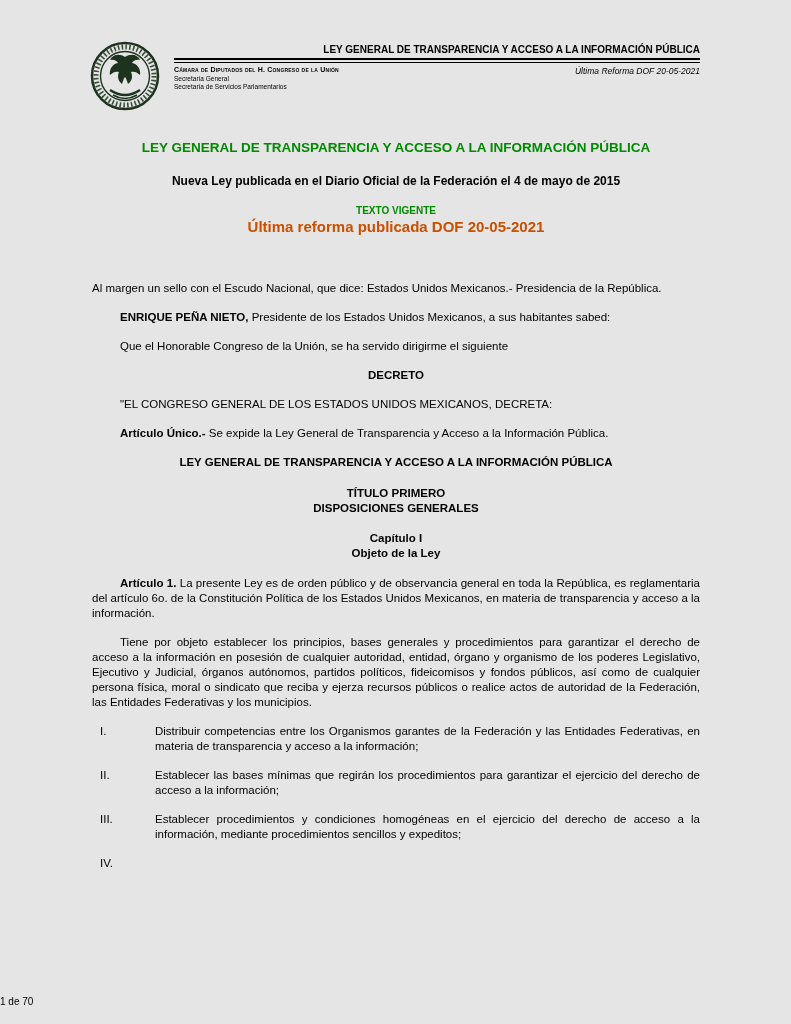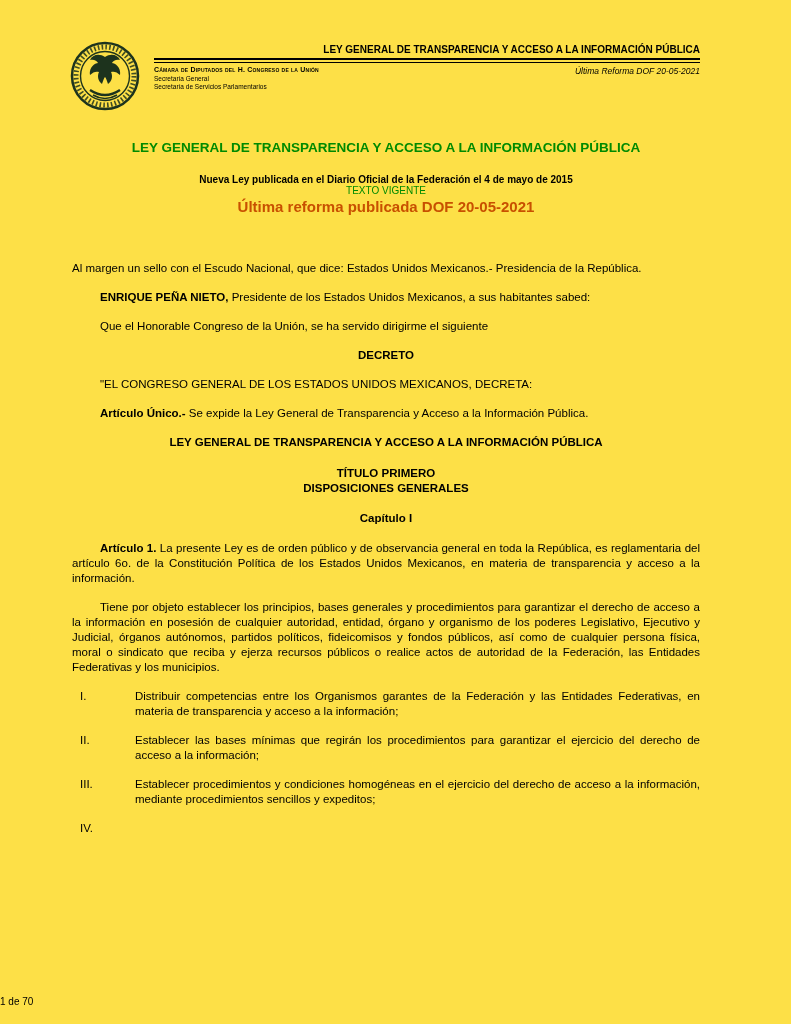--- a/index.html
+++ b/index.html
@@ -1,38 +1,38 @@
 <!DOCTYPE html>
 <html lang="es" style="--green: #008A00; --orange: #C85000;"><head>
 <meta charset="utf-8">
 <title>LEY GENERAL DE TRANSPARENCIA Y ACCESO A LA INFORMACIÓN PÚBLICA</title>
 <style>
   * { margin:0; padding:0; box-sizing:border-box; }
   html,body { background:#ffffff; }
   body { font-family:"Liberation Sans","DejaVu Sans",sans-serif; color:#000; }
   .page {
-    width:791px; height:1024px; margin:0 auto; background:#fde047;
-    position:relative; padding:40px 91px 0 72px; overflow:hidden;
+    width:791px; height:1024px; margin:0 auto; background:#e5e5e5;
+    position:relative; padding:40px 91px 0 92px; overflow:hidden;
   }
 
   
   .doc-header { display:flex; align-items:flex-start; margin-bottom:28px; }
   .seal { width:80px; height:72px; flex:0 0 auto; margin-left:-6px; margin-top:0; }
   .header-right { flex:1; margin-left:8px; padding-top:4px; }
   .header-title { font-size:10px; font-weight:bold; text-align:right; padding-bottom:3px; }
   .double-rule { border-top:2.5px solid #000; border-bottom:1.2px solid #000; height:5px; margin-bottom:3px; }
   .header-info { display:flex; justify-content:space-between; align-items:flex-start; }
   .org-line1 { font-size:7px; font-weight:bold; font-variant:small-caps; letter-spacing:.2px; }
   .org-line { font-size:6.5px; margin-top:1.5px; }
   .reform-note { font-size:8.5px; font-style:italic; text-align:right; }
 
   
   .green-title { color:var(--green,#008A00); font-weight:bold; text-align:center; font-size:13.5px; margin-bottom:19px; }
-  .pub-note { font-weight:bold; text-align:center; font-size:10px; }
-  .texto-vigente { color:var(--green,#008A00); font-weight:normal; text-align:center; font-size:10px; margin-bottom:2px; }
+  .pub-note { font-weight:bold; text-align:center; font-size:12px; margin-bottom:17px; }
+  .texto-vigente { color:var(--green,#008A00); font-weight:bold; text-align:center; font-size:10px; margin-bottom:2px; }
   .last-reform { color:var(--orange,#C85000); font-weight:bold; text-align:center; font-size:15px; margin-bottom:46px; }
 
   
   .p { font-size:11.5px; line-height:15px; text-align:justify; margin-bottom:14px; }
   .indent { text-indent:28px; }
   .center-bold { text-align:center; font-weight:bold; text-indent:0; }
   .heading-group { margin-top:2px; margin-bottom:15px; }
   .heading-group .p { margin-bottom:0; }
   .law-title-center { margin-top:2px; margin-bottom:16px; }
   .list-item { display:flex; font-size:11.5px; line-height:15px; margin-bottom:14px; }
@@ -93,20 +93,21 @@
     <p class="p center-bold" style="margin-bottom:0">LEY GENERAL DE TRANSPARENCIA Y ACCESO A LA INFORMACIÓN PÚBLICA</p>
   </div>
 
   <div class="heading-group">
     <p class="p center-bold">TÍTULO PRIMERO</p>
     <p class="p center-bold">DISPOSICIONES GENERALES</p>
   </div>
 
   <div class="heading-group">
     <p class="p center-bold">Capítulo I</p>
+    <p class="p center-bold">Objeto de la Ley</p>
   </div>
 
   <p class="p indent"><strong>Artículo 1.</strong><span> La presente Ley es de orden público y de observancia general en toda la República, es reglamentaria del artículo 6o. de la Constitución Política de los Estados Unidos Mexicanos, en materia de transparencia y acceso a la información.</span></p>
 
   <p class="p indent">Tiene por objeto establecer los principios, bases generales y procedimientos para garantizar el derecho de acceso a la información en posesión de cualquier autoridad, entidad, órgano y organismo de los poderes Legislativo, Ejecutivo y Judicial, órganos autónomos, partidos políticos, fideicomisos y fondos públicos, así como de cualquier persona física, moral o sindicato que reciba y ejerza recursos públicos o realice actos de autoridad de la Federación, las Entidades Federativas y los municipios.</p>
 
 
   <div class="list-item">
     <span class="num">I.</span>
     <span class="li-text">Distribuir competencias entre los Organismos garantes de la Federación y las Entidades Federativas, en materia de transparencia y acceso a la información;</span>

